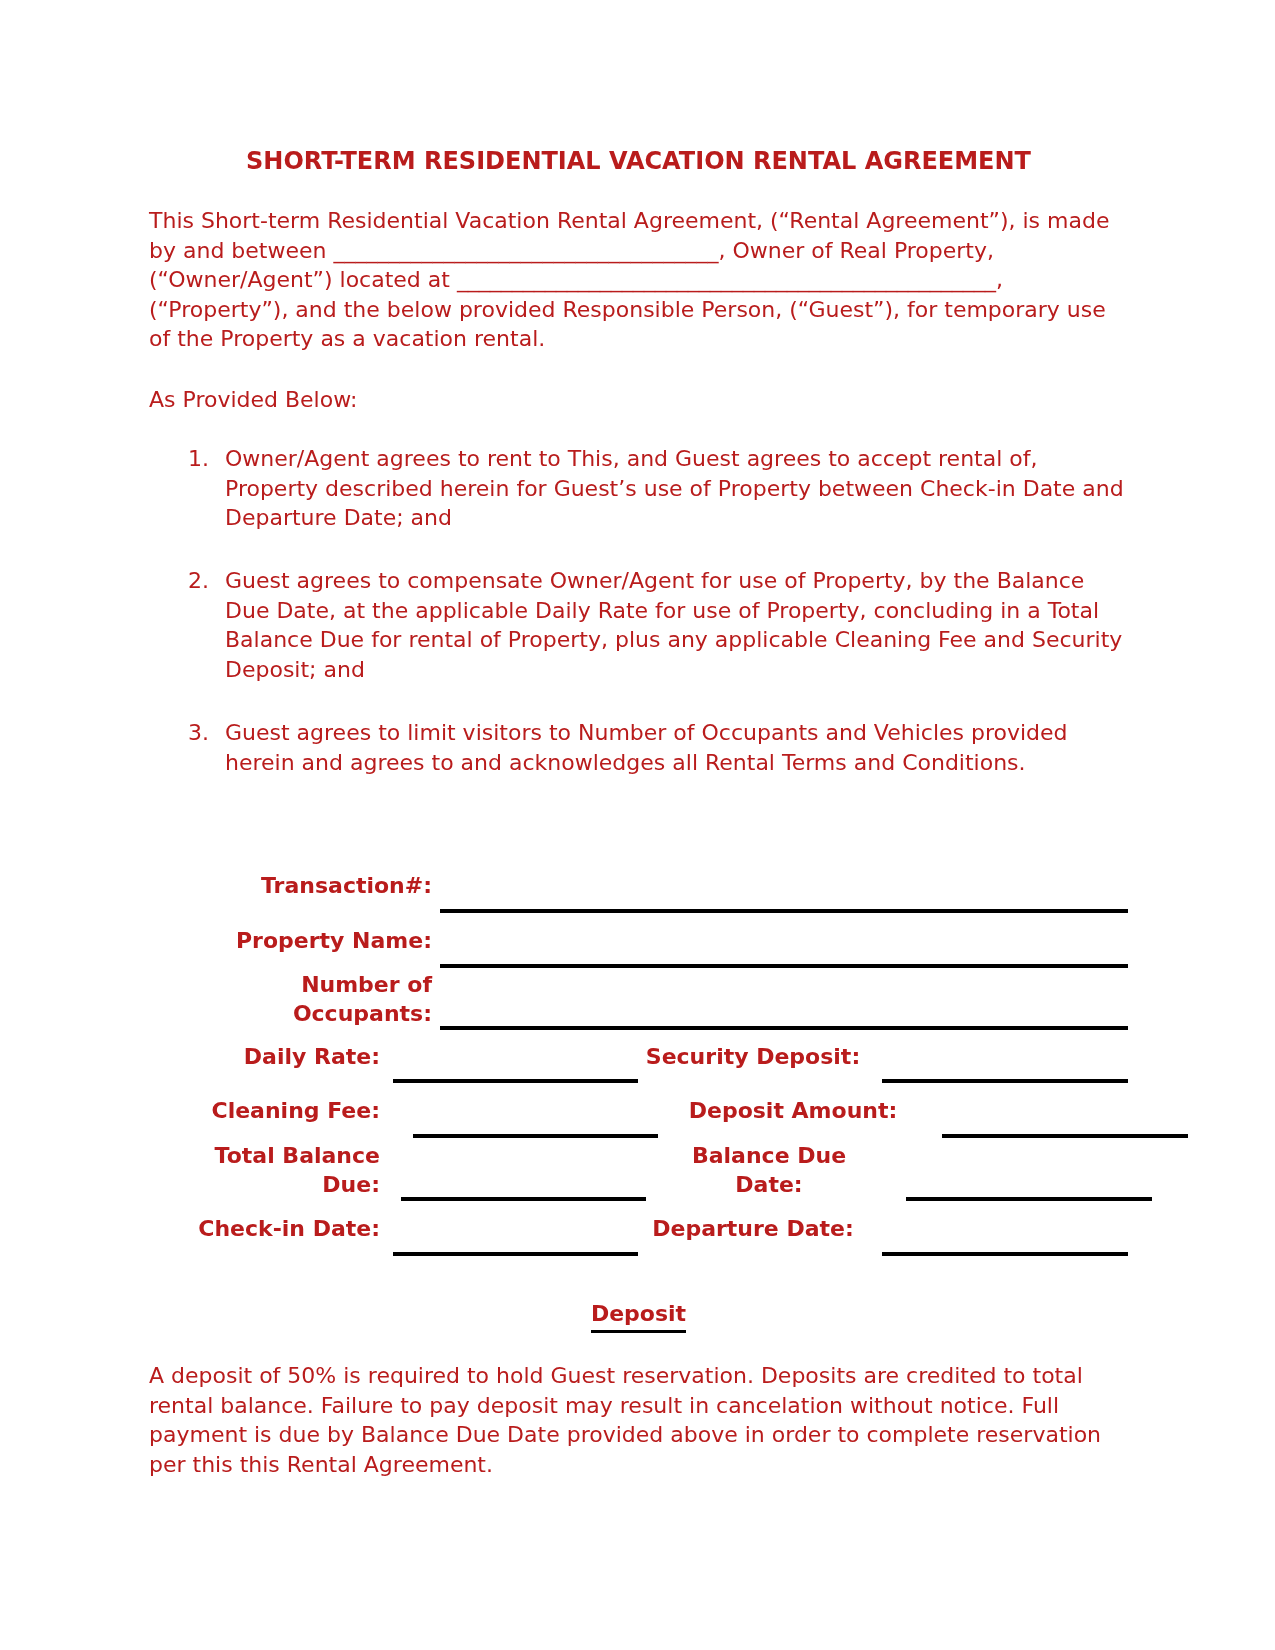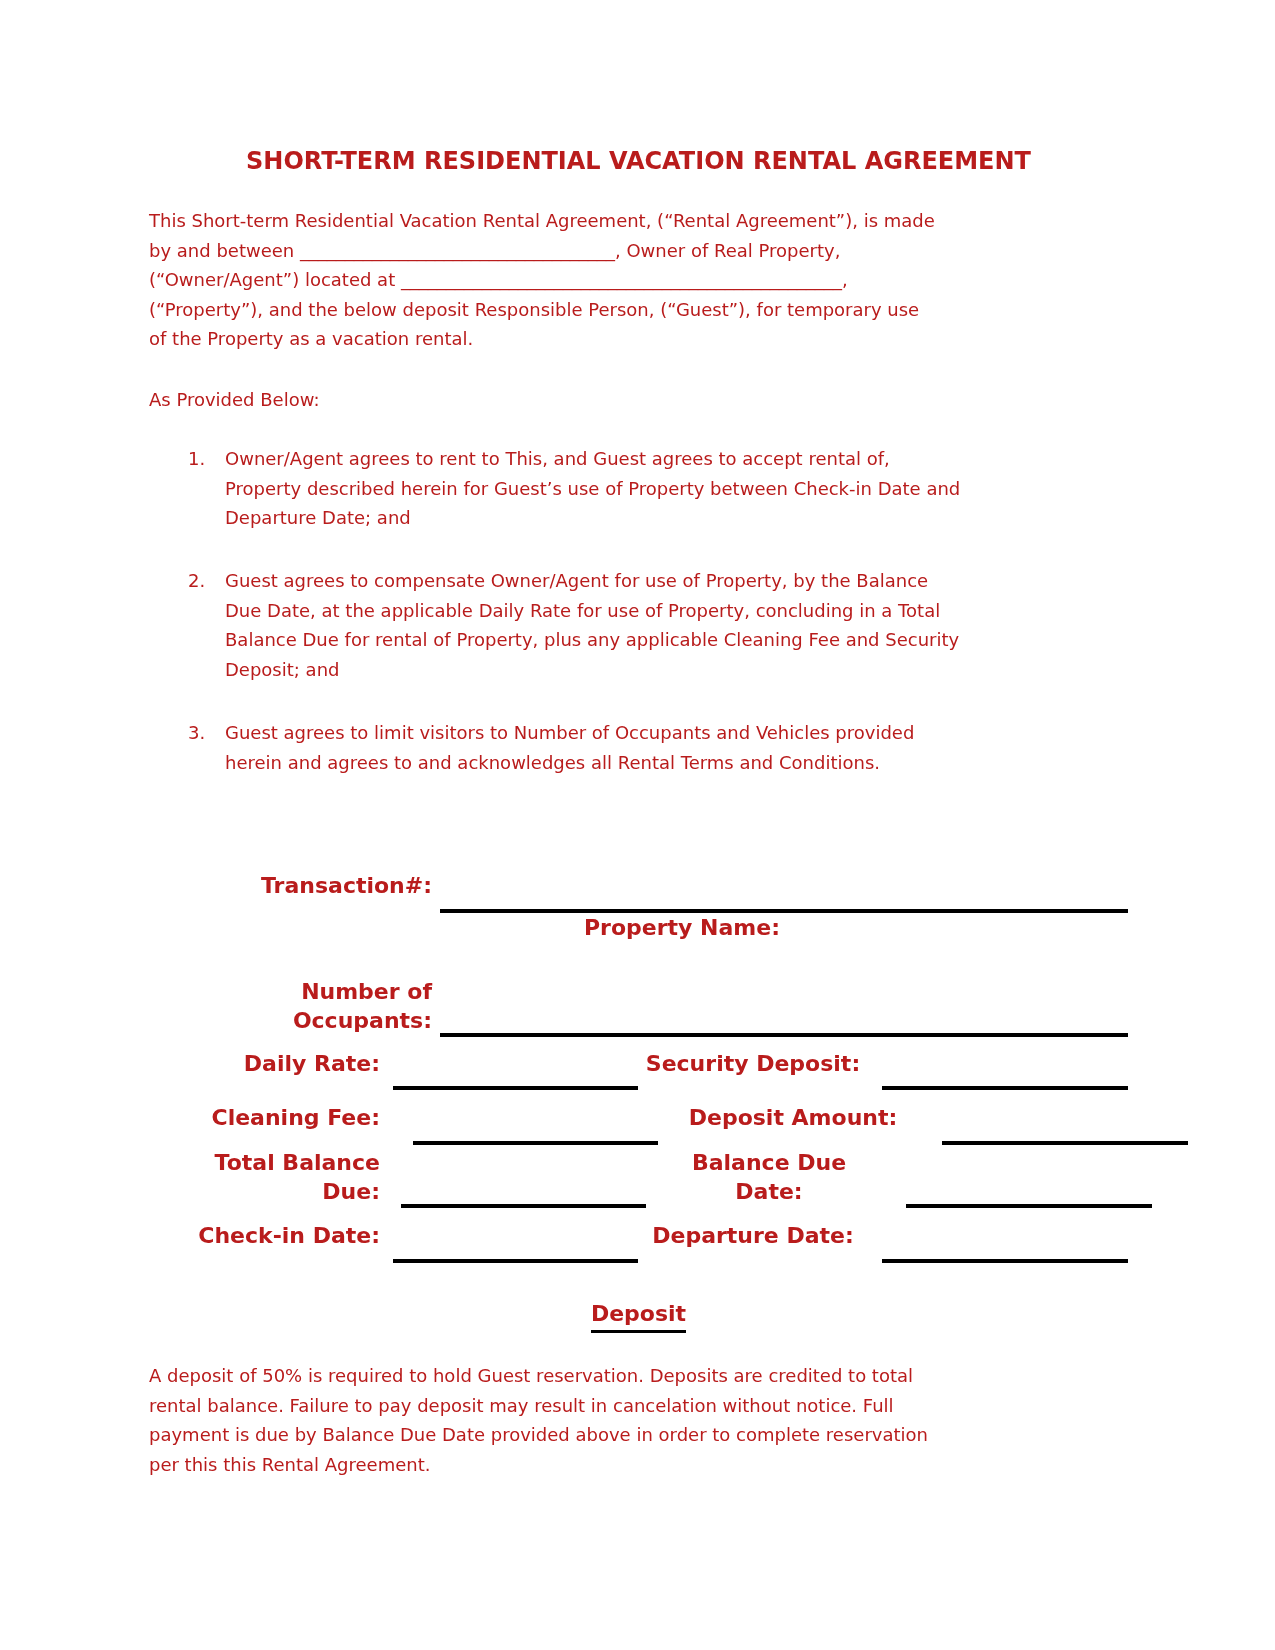--- a/index.html
+++ b/index.html
@@ -11,33 +11,33 @@
     color:#b91c1c;
     overflow:hidden;
   }
   .content{position:absolute;left:149px;top:0;width:979px;}
   .block{position:absolute;left:0;width:100%;}
   .doc-title{
     top:146px;text-align:center;
     font-size:24px;font-weight:bold;line-height:30px;
     white-space:nowrap;
   }
-  .bodytext{font-size:18px;line-height:29.5px;}
+  .bodytext{font-size:22px;line-height:29.5px;}
   .tline{white-space:nowrap;height:29.5px;}
   .p-intro{top:206px;}
   .p-provided{top:385px;}
   .list-item{display:flex;}
   .li-1{top:444px;}
   .li-2{top:566px;}
   .li-3{top:718px;}
   .li-num{margin-left:39px;width:37px;flex:0 0 37px;}
   .li-lines{flex:1 1 auto;}
   .formtable{top:858px;}
   .frow{display:flex;align-items:center;}
-  .r1{height:55px;} .r2{height:62px;flex-direction:column;} .r3{height:55px;} .r4{height:62px;}
+  .r1{height:55px;} .r2{height:55px;} .r3{height:55px;} .r4{height:62px;}
   .r5{height:53px;} .r6{height:55px;gap:20px;} .r7{height:63px;gap:8px;} .r8{height:55px;}
   .flabel{
     font-weight:bold;font-size:22px;line-height:29px;
     text-align:right;white-space:pre-line;
   }
   .flabel.fullw{flex:0 0 283px;width:283px;}
   .fill{
     align-self:flex-end;
     height:0;border-bottom:4px solid #000;
   }
@@ -58,21 +58,21 @@
 
 <div class="page">
   <div class="content">
 
     <div class="block doc-title">SHORT-TERM RESIDENTIAL VACATION RENTAL AGREEMENT</div>
 
     <div class="block bodytext p-intro">
       <div class="tline">This Short-term Residential Vacation Rental Agreement, (“Rental Agreement”), is made</div>
       <div class="tline">by and between ___________________________________, Owner of Real Property,</div>
       <div class="tline">(“Owner/Agent”) located at _________________________________________________,</div>
-      <div class="tline">(“Property”), and the below deposit Responsible Person, (“Guest”), for temporary use</div>
+      <div class="tline">(“Property”), and the below provided Responsible Person, (“Guest”), for temporary use</div>
       <div class="tline">of the Property as a vacation rental.</div>
     </div>
 
     <div class="block bodytext p-provided">As Provided Below:</div>
 
     <div class="block bodytext list-item li-1">
       <div class="li-num">1.</div>
       <div class="li-lines">
         <div class="tline">Owner/Agent agrees to rent to This, and Guest agrees to accept rental of,</div>
         <div class="tline">Property described herein for Guest’s use of Property between Check-in Date and</div>

